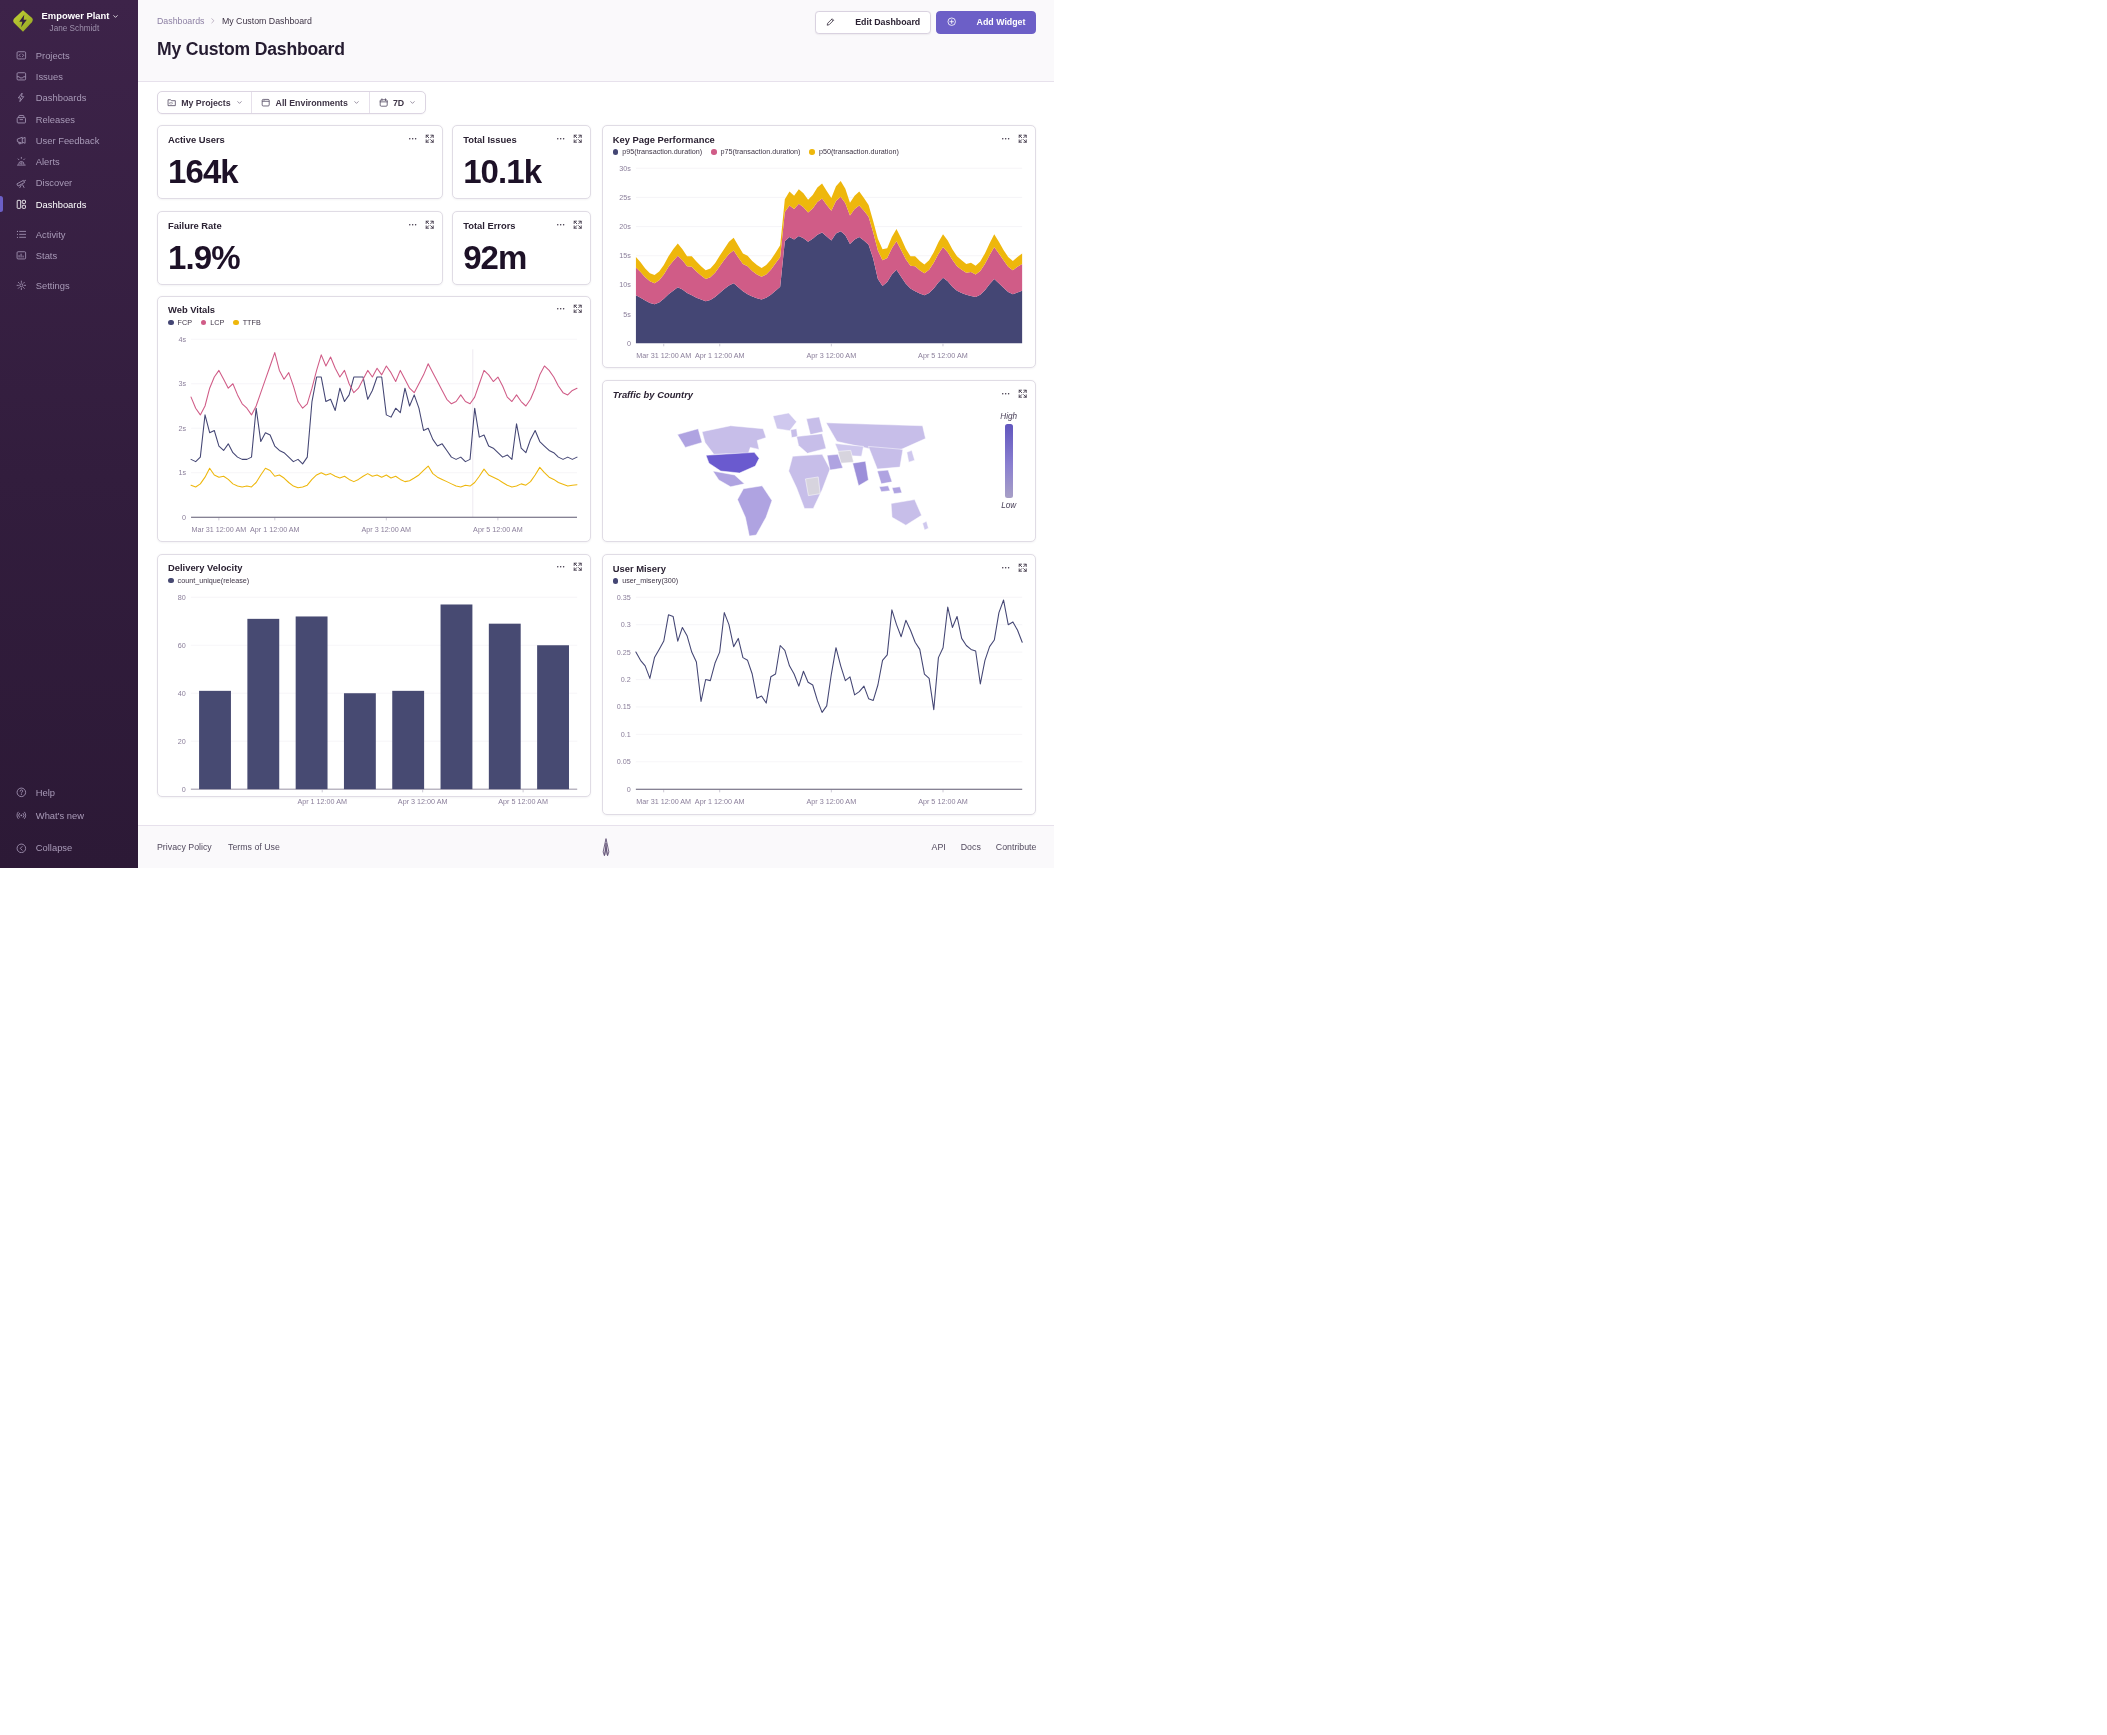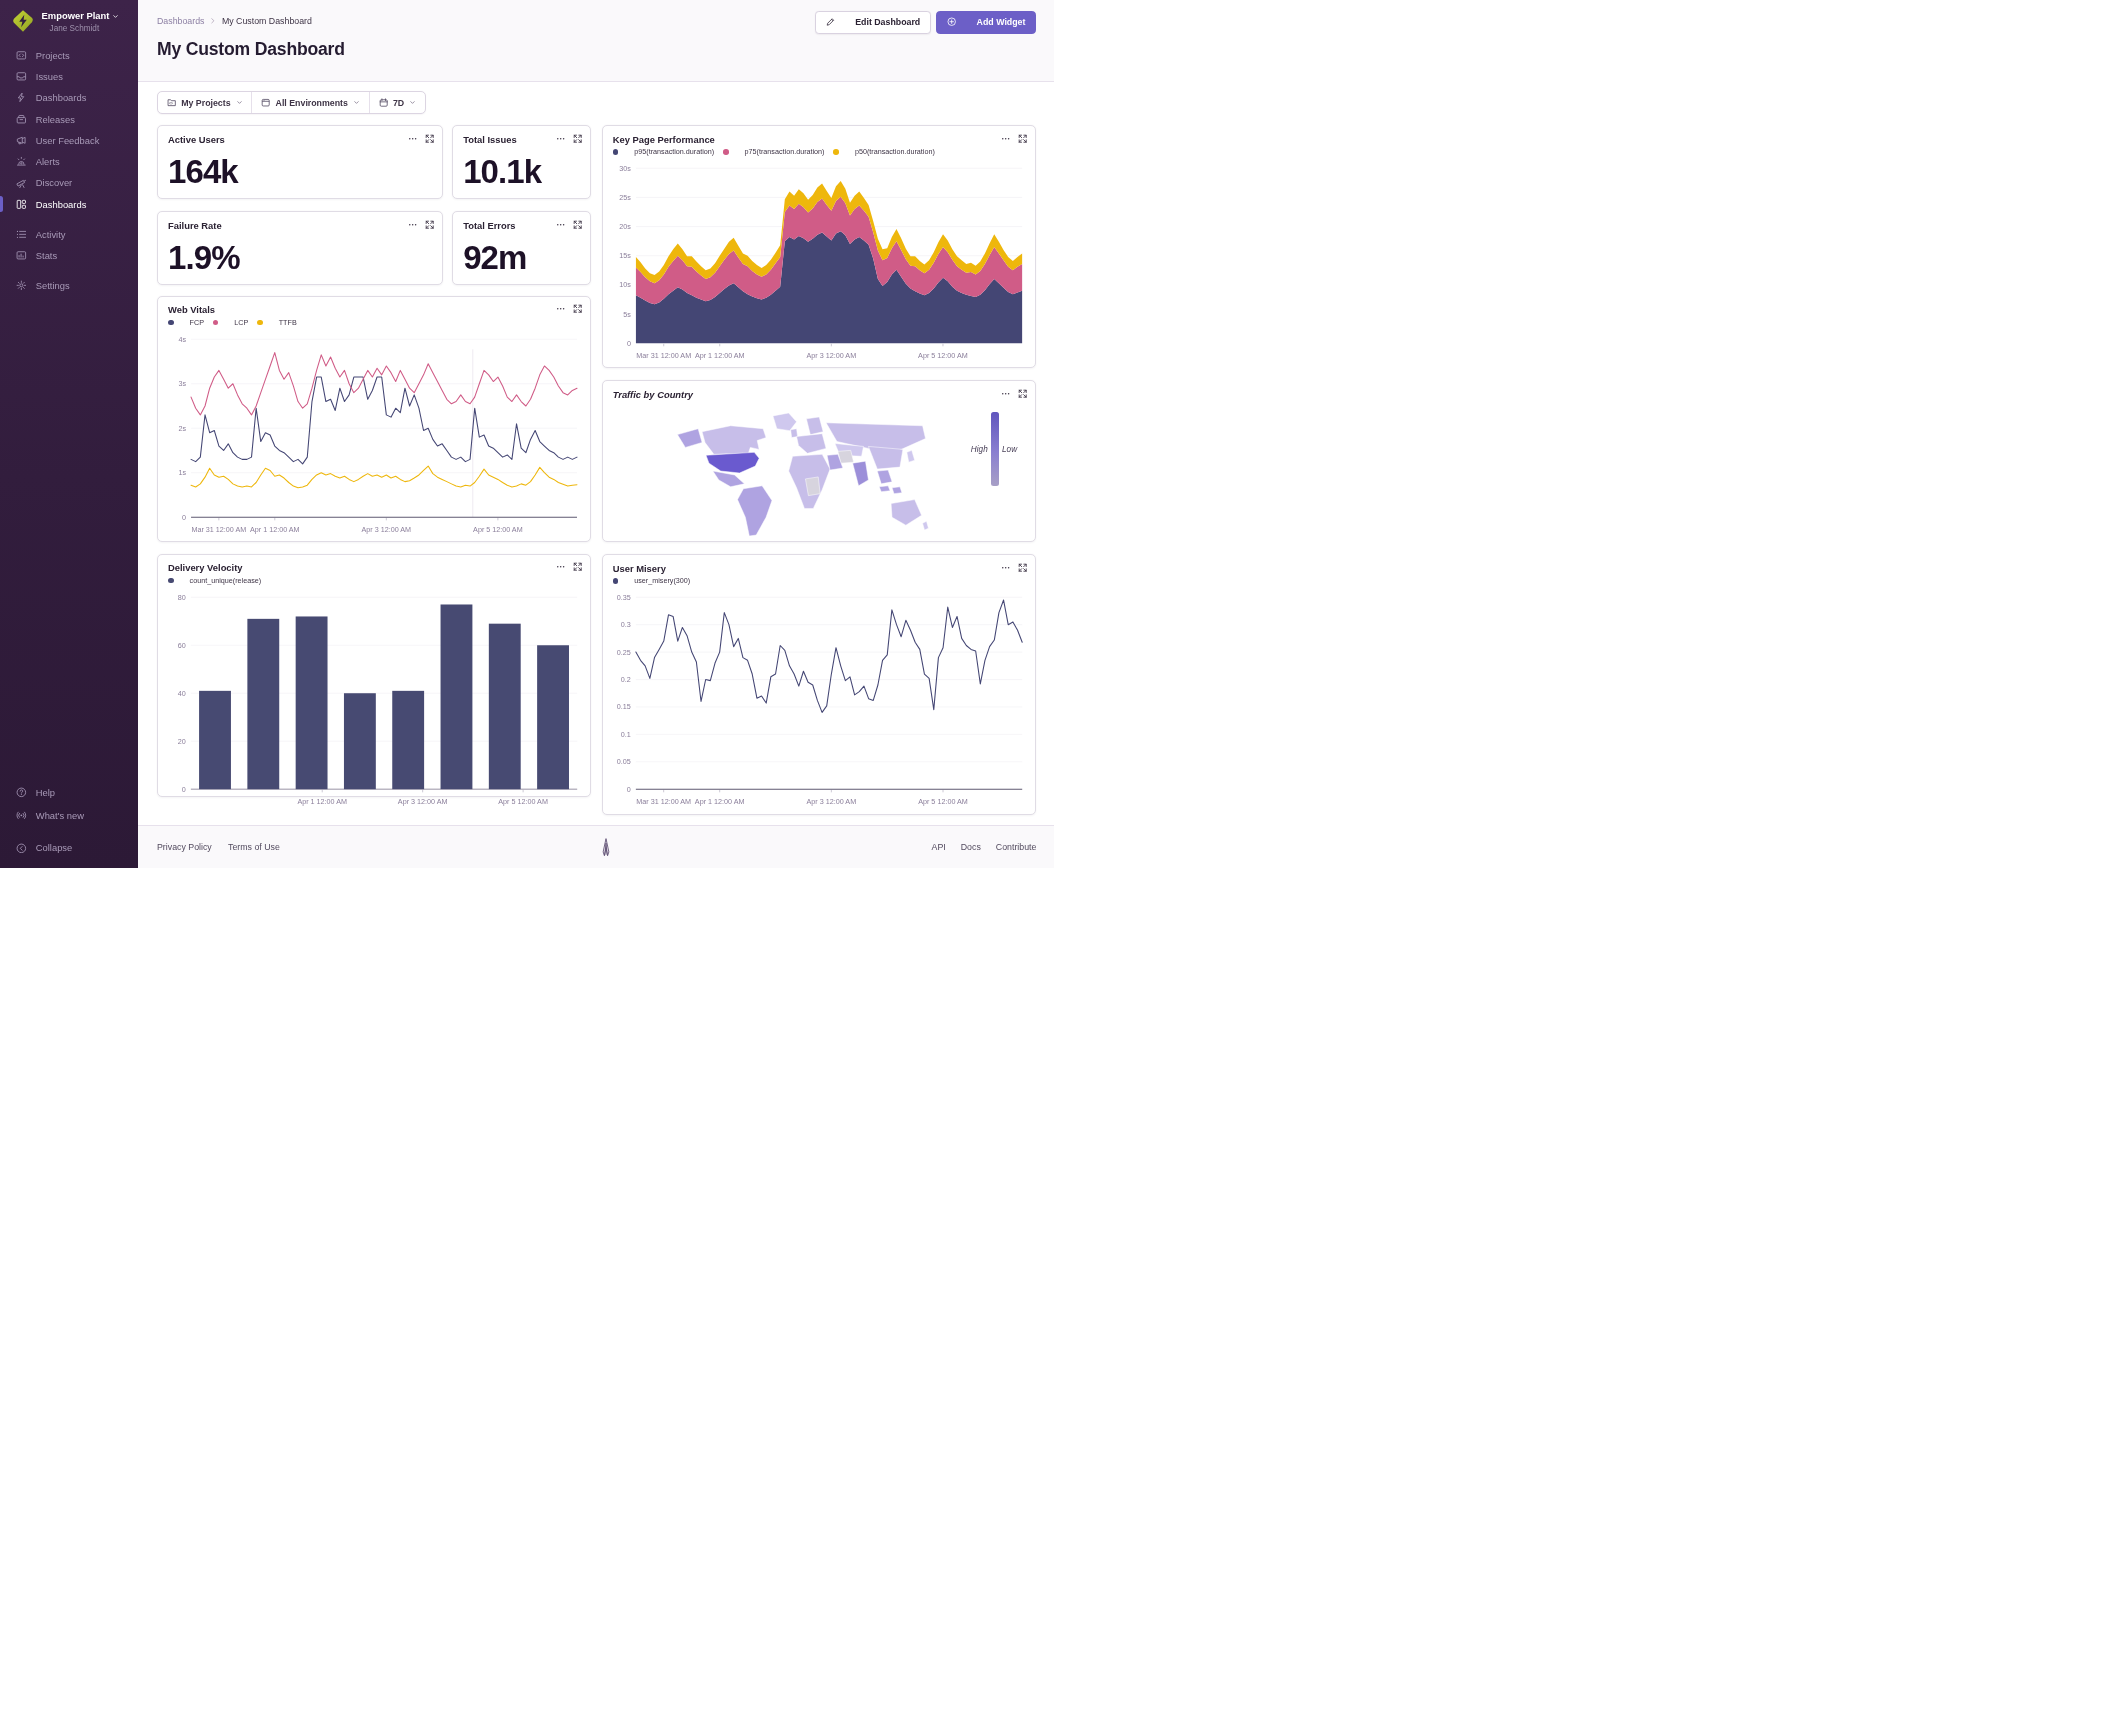--- a/index.html
+++ b/index.html
@@ -78,37 +78,37 @@
     box-shadow:0 0.6px 1.9px rgba(43,34,51,.05);
   }
   .card-head{ position:absolute; left:10px; right:7.5px; top:7.5px; display:flex; align-items:flex-start; justify-content:space-between; }
   .card-title{ font-size:9.4px; font-weight:600; color:#2B2233; }
   .head-actions{ display:flex; gap:7.5px; align-items:center; color:#3E3446; }
   .head-actions .hicon{ width:9.4px; height:9.4px; cursor:pointer; }
   .stat{ width:286px; height:74px; }
   .stat.small{ width:139px; }
   .big-number{ position:absolute; left:10px; top:28px; font-size:33px; font-weight:600; color:#1D1127; letter-spacing:-0.9px; line-height:1.1; }
   .legend{ position:absolute; left:10px; top:21.3px; display:flex; gap:8.8px; align-items:center; flex-wrap:nowrap; }
-  .legend-item{ display:inline-flex; align-items:center; gap:16px; font-size:7.2px; color:#3E3446; white-space:nowrap; cursor:pointer; }
+  .legend-item{ display:inline-flex; align-items:center; gap:4px; font-size:7.2px; color:#3E3446; white-space:nowrap; cursor:pointer; }
   .legend-item .dot{ width:5.6px; height:5.6px; border-radius:50%; display:inline-block; }
   .chart-body{ position:absolute; left:5px; right:6.3px; top:36px; bottom:5px; }
   .ax{ font-size:11.5px; fill:#8A7E9A; }
 
   .card.kpp{ height:243px; margin-bottom:12px; }
   .card.wv{ height:246px; margin-bottom:12px; }
   .card.traffic{ height:162px; margin-bottom:12px;font-style:italic; }
   .card.dv{ height:243px; }
   .card.um{ height:261px; }
   .stat-row.r1{ margin-bottom:12px; }
   .stat-row.r2{ margin-bottom:10.7px; }
   .card.dv .chart-body, .card.um .chart-body{ bottom:6.3px; }
 
   
   .map-body{ position:absolute; left:38px; right:75px; top:29px; bottom:5px; }
-  .map-legend{ position:absolute; right:17.6px; top:31px; display:flex; flex-direction:row; align-items:center; gap:3.1px; font-size:8.2px; color:#4A4159; }
+  .map-legend{ position:absolute; right:17.6px; top:31px; display:flex; flex-direction:column; align-items:center; gap:3.1px; font-size:8.2px; color:#4A4159; }
   .map-grad{ width:8.2px; height:74px; border-radius:2.5px; background:linear-gradient(180deg,#6156BE 0%, #8A7FD0 55%, #A79FC6 100%); }
 
   
   .footer{
     position:absolute; left:0; right:0; top:825px; height:43px; background:#FAF9FB; border-top:0.6px solid #E7E1EC;
     display:flex; align-items:center; padding:0 17.6px 0 19px; font-size:8.8px; color:#524A5E;
   }
   .footer a, .footer .flink{ color:#524A5E; cursor:pointer; text-decoration:none; }
   .footer-left{ display:flex; gap:16.3px; }
   .footer-center{ flex:1; display:flex; justify-content:center; }

